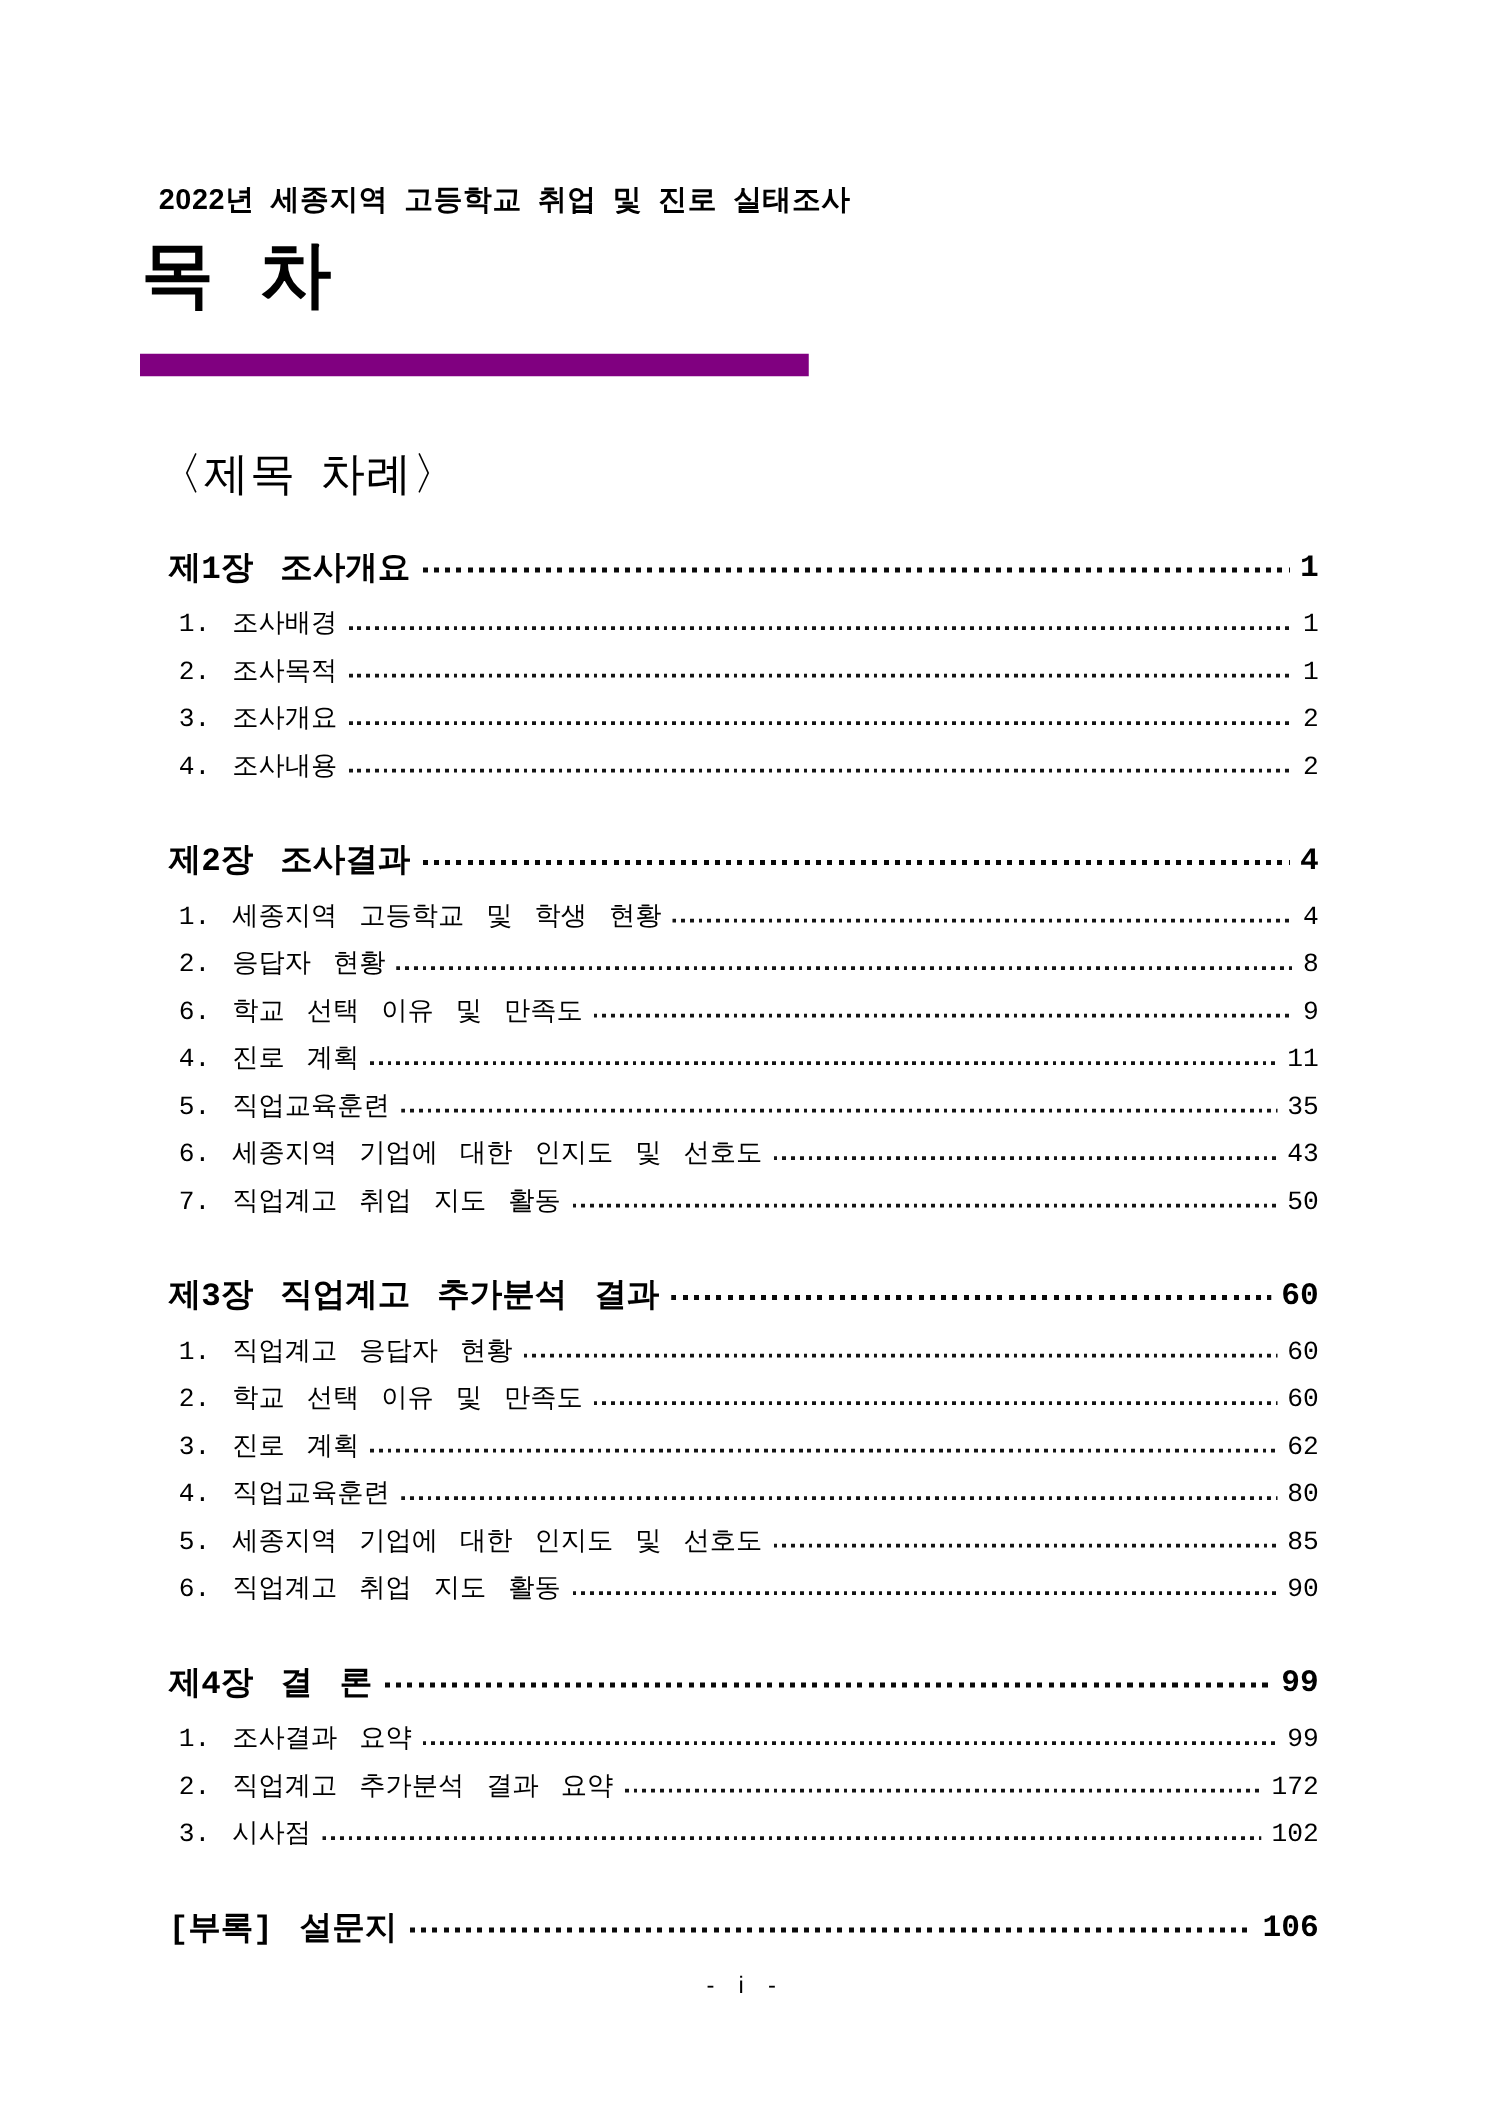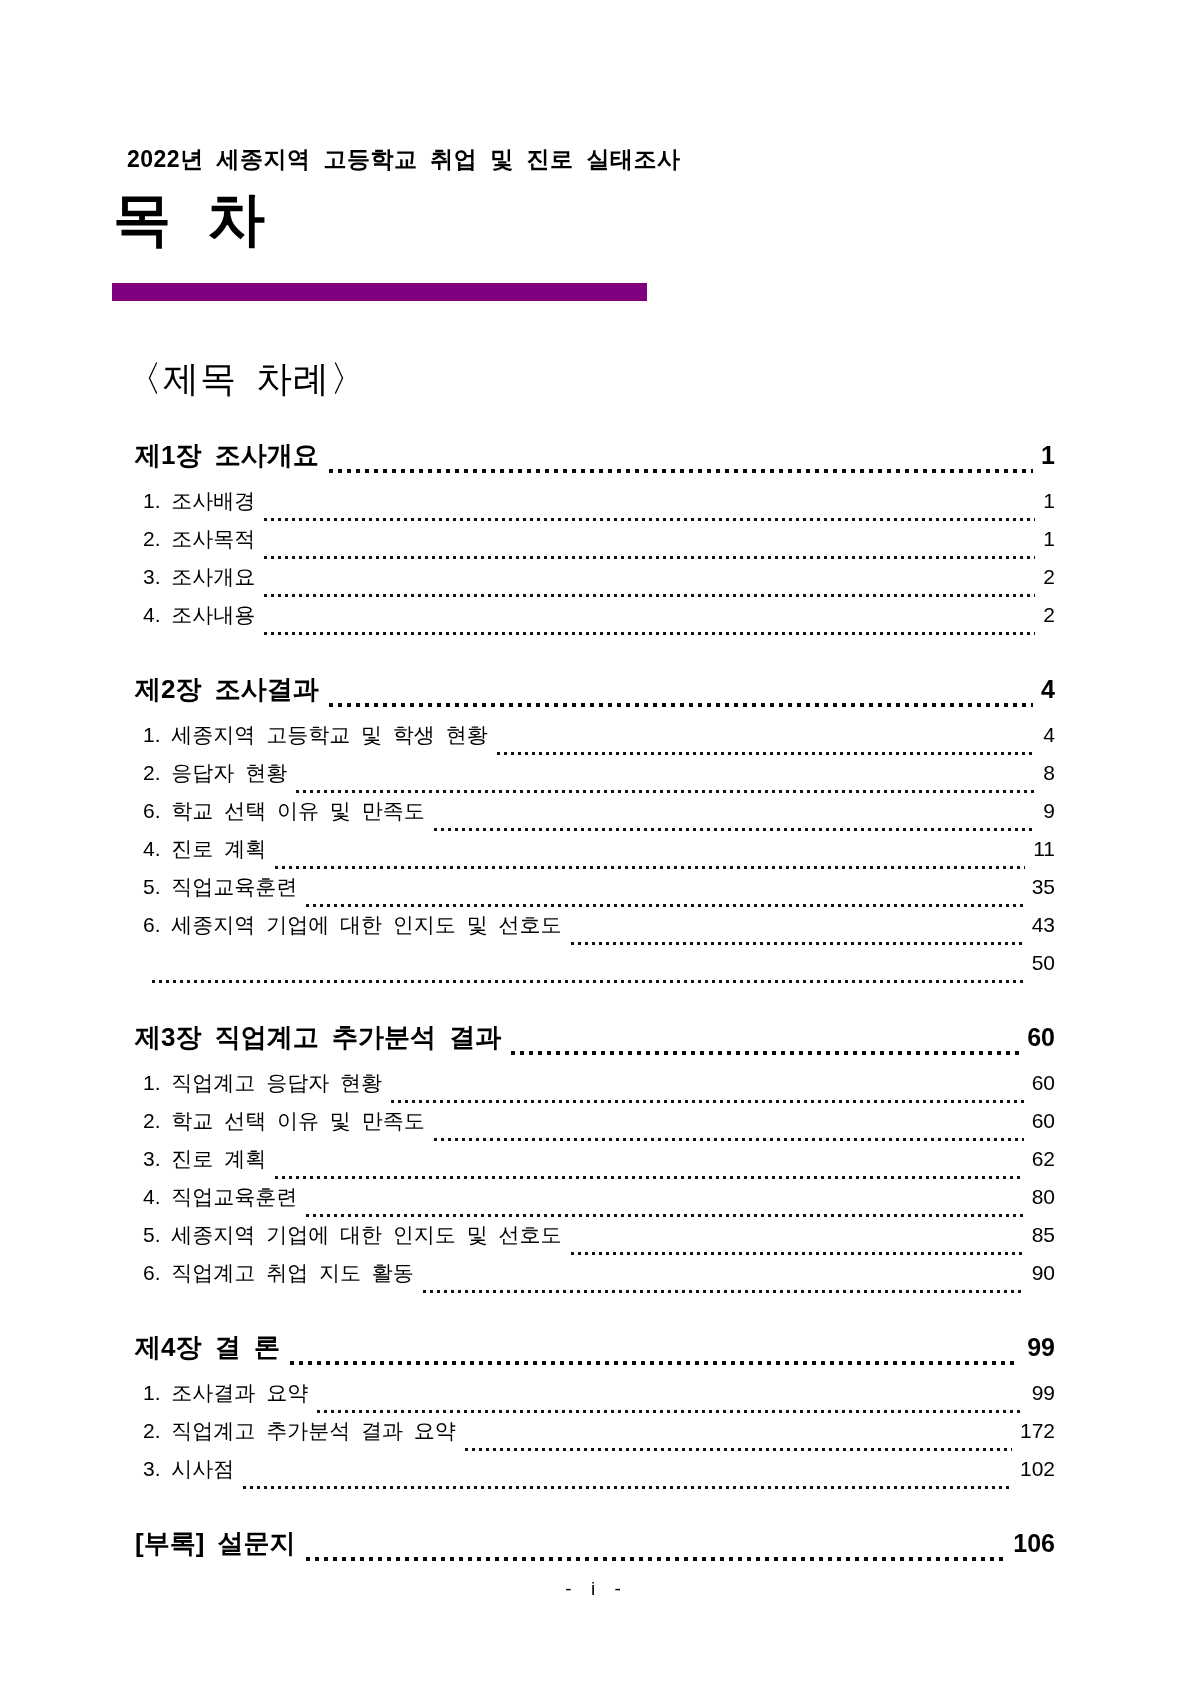--- a/index.html
+++ b/index.html
@@ -58,21 +58,22 @@
     font-weight: 400;
     letter-spacing: 1px;
     word-spacing: 8px;
     line-height: 42px;
     margin-bottom: 28px;
     white-space: nowrap;
   }
   .chapter { margin: 0; }
   .row {
     display: flex;
-    align-items: flex-end;
+    align-items: center;
+    font-family: Liberation Mono, monospace;
   }
   .chapter-row {
     margin-top: 38px;
     margin-bottom: 10px;
     padding-left: 9px;
     line-height: 34px;
   }
   .chapter-label {
     font-size: 26px;
     font-weight: 800;
@@ -211,20 +212,21 @@
     <span class="item-page">35</span>
   </div>
 
   <div class="row item-row">
     <span class="item-label">6. 세종지역 기업에 대한 인지도 및 선호도</span>
     <span class="leader item-leader"></span>
     <span class="item-page">43</span>
   </div>
 
   <div class="row item-row">
+    <span class="item-label">7. 직업계고 취업 지도 활동</span>
     <span class="leader item-leader"></span>
     <span class="item-page">50</span>
   </div>
 </div>
   </section>
 
   <section class="chapter">
     <div class="row chapter-row">
       <span class="chapter-label">제3장 직업계고 추가분석 결과</span>
       <span class="leader chapter-leader"></span>

